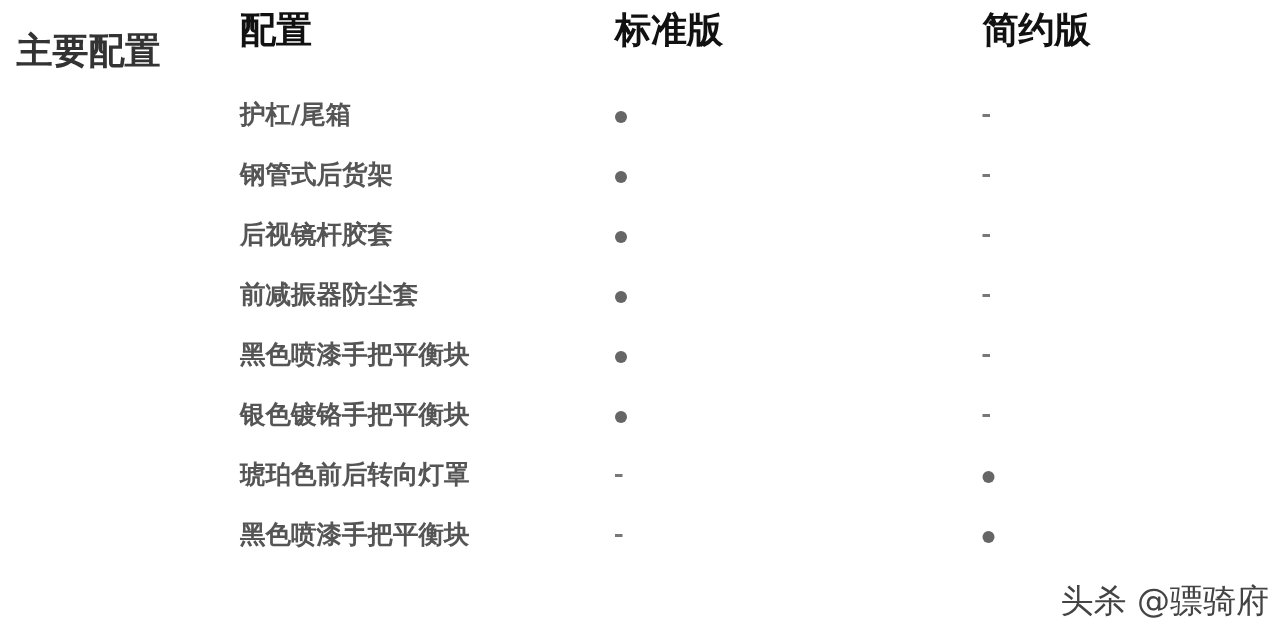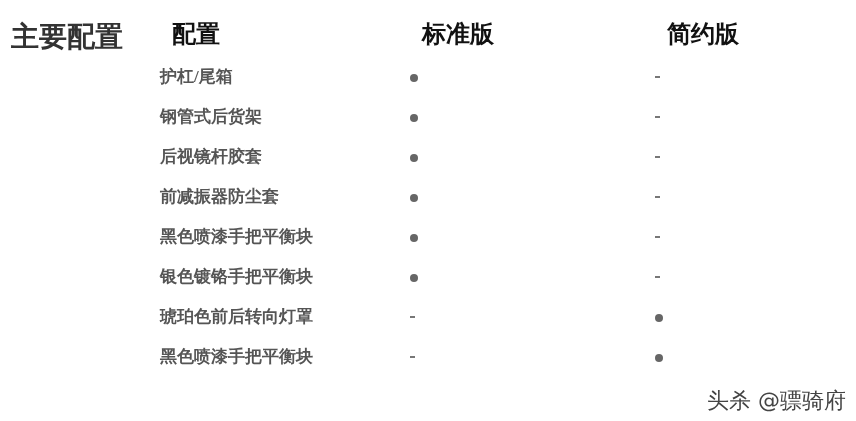--- a/index.html
+++ b/index.html
@@ -11,42 +11,40 @@
       width: 856px;
       height: 421px;
       position: relative;
       overflow: hidden;
       font-family: "DejaVu Sans", "Liberation Sans", sans-serif;
     }
     .section-title {
       position: absolute;
       left: 11px;
       top: 18px;
-      font-size: 28px;
+      font-size: 24px;
       font-weight: bold;
       color: #333333;
       letter-spacing: 0px;
     }
     .col-header {
       position: absolute;
-      top: 18px;
+      top: 4px;
       font-size: 24px;
       font-weight: bold;
       color: #111111;
-      margin-left: 12px;
     }
     .col-header.name { left: 160px; }
     .col-header.std { left: 410px; }
     .col-header.simple { left: 655px; }
     .rows {
       position: absolute;
       left: 0;
       top: 57px;
       width: 856px;
-      font-family: Liberation Serif, serif;
     }
     .row {
       position: relative;
       height: 40px;
     }
     .cell {
       position: absolute;
       top: 10px;
       font-size: 17px;
       font-weight: bold;

